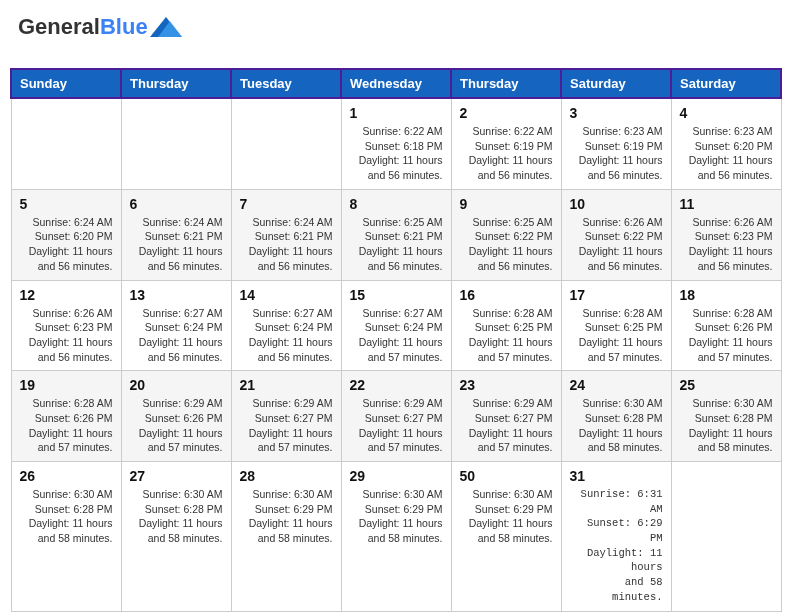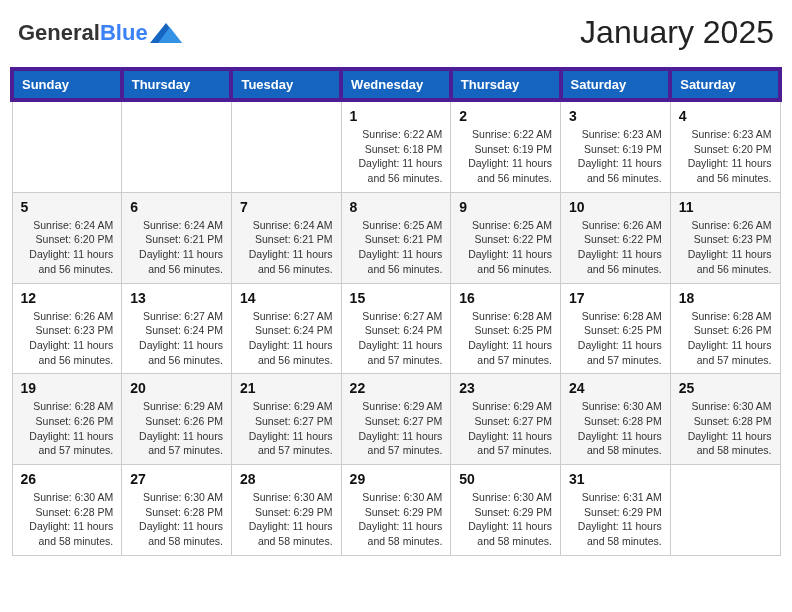--- a/index.html
+++ b/index.html
@@ -5,23 +5,23 @@
     * { box-sizing: border-box; margin: 0; padding: 0; }
     body {
       font-family: Arial, sans-serif;
       background: #fff;
       width: 792px;
       min-height: 612px;
       padding: 10px;
     }
     .header {
       display: flex;
-      align-items: center;
+      align-items: flex-end;
       justify-content: space-between;
-      margin-bottom: 12px;
+      margin-bottom: 24px;
       padding: 4px 8px;
     }
     .logo {
       display: flex;
       flex-direction: column;
       align-items: flex-start;
     }
     .title-section {
       text-align: right;
     }
@@ -39,21 +39,21 @@
       border-collapse: collapse;
       border: 1px solid #ccc;
     }
     .calendar th {
       background-color: #1565c0;
       color: #fff;
       text-align: left;
       padding: 6px 8px;
       font-size: 13px;
       font-weight: bold;
-      border: 4px solid #4c1d95;
+      border: 2px solid #4c1d95;
     }
     .calendar td {
       vertical-align: top;
       padding: 6px 8px;
       border: 1px solid #ccc;
       width: 14.28%;
       min-height: 80px;
       font-size: 11px;
       color: #333;
       background: #fff;
@@ -86,21 +86,20 @@
     <div style="display:flex;align-items:center;">
       <span style="font-size:22px;font-weight:bold;color:#333;">General</span>
       <span style="font-size:22px;font-weight:bold;color:#3b82f6;">Blue</span>
       <svg width="32" height="20" viewBox="0 0 32 20" style="margin-left:2px;">
         <polygon points="0,20 16,0 32,20" fill="#1565c0"></polygon>
         <polygon points="8,20 20,4 32,20" fill="#42a5f5" opacity="0.7"></polygon>
       </svg>
     </div>
   </div>
   <div class="title-section">
-    <div class="month-year">January 2025</div>
   </div>
 </div>
 
 <table class="calendar">
   <thead>
     <tr>
     <th>Sunday</th>
         <th>Thursday</th>
         <th>Tuesday</th>
         <th>Wednesday</th>
@@ -327,21 +326,21 @@
         </td>
         <td>
           <span class="day-num">50</span>
           <div class="day-info" style="white-space: pre-line;">Sunrise: 6:30 AM
 Sunset: 6:29 PM
 Daylight: 11 hours
 and 58 minutes.</div>
         </td>
         <td>
           <span class="day-num">31</span>
-          <div class="day-info" style="white-space: pre-line;">Sunrise: 6:31 AM
+          <div class="day-info" style="white-space: pre-line; font-family: Liberation Mono, monospace;">Sunrise: 6:31 AM
 Sunset: 6:29 PM
 Daylight: 11 hours
 and 58 minutes.</div>
         </td>
         <td class="empty-cell"></td>
       </tr>
     </tbody>
 </table>
 
 </body></html>

